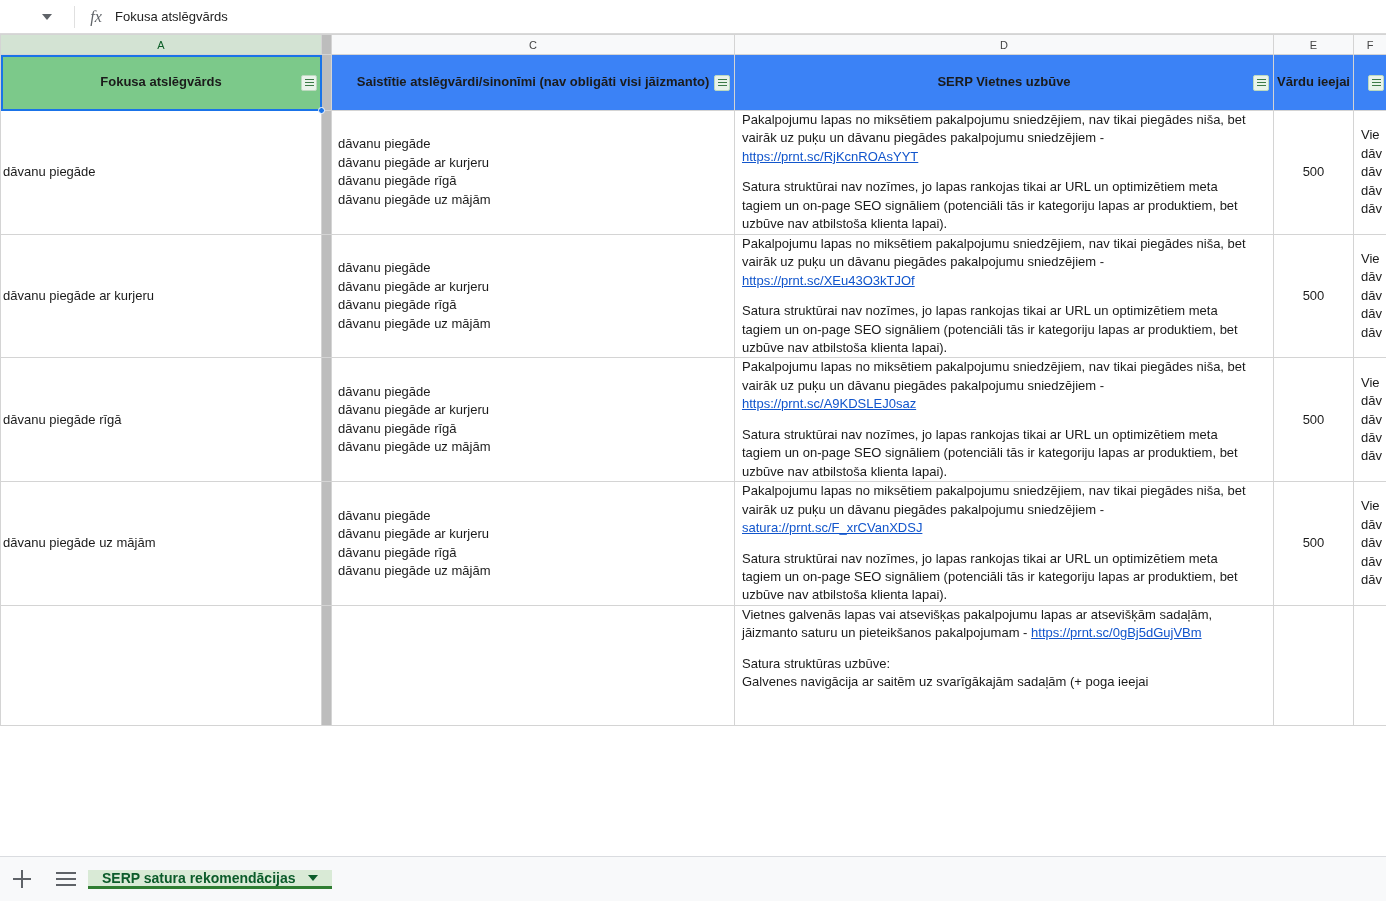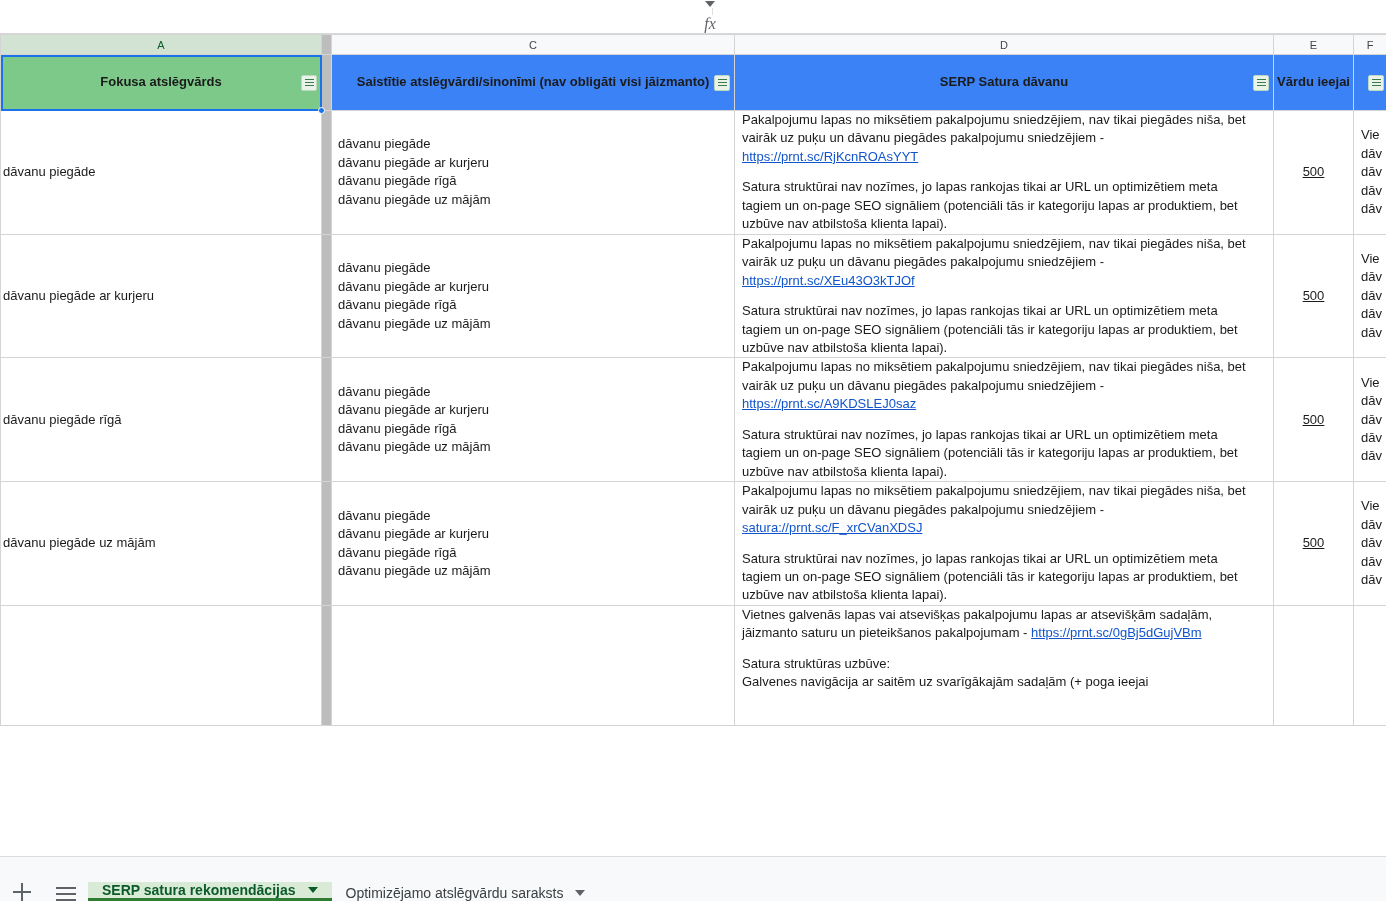--- a/index.html
+++ b/index.html
@@ -13,21 +13,20 @@
     color: #222;
   }
   
   .formula-bar {
     height: 34px;
     display: flex;
     align-items: center;
     border-bottom: 1px solid #d9d9d9;
     background: #fff;
     padding-left: 34px;
-    flex-direction: column;
   }
   .namebox-caret {
     width: 26px; height: 26px;
     display: flex; align-items: center; justify-content: center;
     color: #444;
     cursor: pointer;
   }
   .caret-down {
     width: 0; height: 0;
     border-left: 5px solid transparent;
@@ -142,21 +141,21 @@
   .cell {
     font-size: 13px;
     padding: 6px 6px;
     vertical-align: middle;
     line-height: 1.42;
     color: #1b1b1b;
   }
   .cell.a { padding-left: 2px; }
   .cell.c { padding-left: 6px; }
   .cell.d { padding-left: 7px; padding-right: 16px; margin-left: 12px; }
-  .cell.e { text-align: center; text-decoration: underline; }
+  .cell.e { text-align: center; }
   .cell.f { padding-left: 7px; }
   .cell p { margin: 0; }
   .cell .gap { height: 12px; }
   a.link {
     color: #1155cc;
     text-decoration: underline;
   }
   
   .sep-col {
     width: 8px;
@@ -172,21 +171,21 @@
     border-right: 1px solid #9e9e9e;
   }
   
   .tabbar {
     position: absolute;
     left: 0; bottom: 0;
     width: 1386px; height: 45px;
     background: #f8f9fa;
     border-top: 1px solid #dadce0;
     display: flex;
-    align-items: flex-end;
+    align-items: center;
   }
   .tb-btn {
     width: 44px;
     display: flex; align-items: center; justify-content: center;
     color: #5f6368;
     cursor: pointer;
   }
   .plus {
     position: relative; width: 18px; height: 18px;
   }
@@ -266,21 +265,21 @@
         <span class="sel-handle"></span>
       </td>
       <td class="sep-col"></td>
       <td class="hdr-cell">
         <span>Saistītie atslēgvārdi/sinonīmi (nav obligāti visi jāizmanto)</span>
         <span class="filter-btn">
               <i></i>
             </span>
       </td>
       <td class="hdr-cell">
-        <span>SERP Satura dāvanu</span>
+        <span>SERP Vietnes uzbūve</span>
         <span class="filter-btn">
               <i></i>
             </span>
       </td>
       <td class="hdr-cell">
         <span>Vārdu ieejai</span>
       </td>
       <td class="hdr-cell">
         <span class="filter-btn" style="right:2px">
               <i></i>
@@ -405,17 +404,13 @@
   <div class="tb-btn">
     <span class="plus"></span>
   </div>
   <div class="tb-btn">
     <span class="hamb"></span>
   </div>
   <div class="tab active">
     <span>SERP satura rekomendācijas</span>
     <span class="tcaret"></span>
   </div>
-  <div class="tab">
-    <span>Optimizējamo atslēgvārdu saraksts</span>
-    <span class="tcaret"></span>
-  </div>
 </div>
 
 </body></html>

